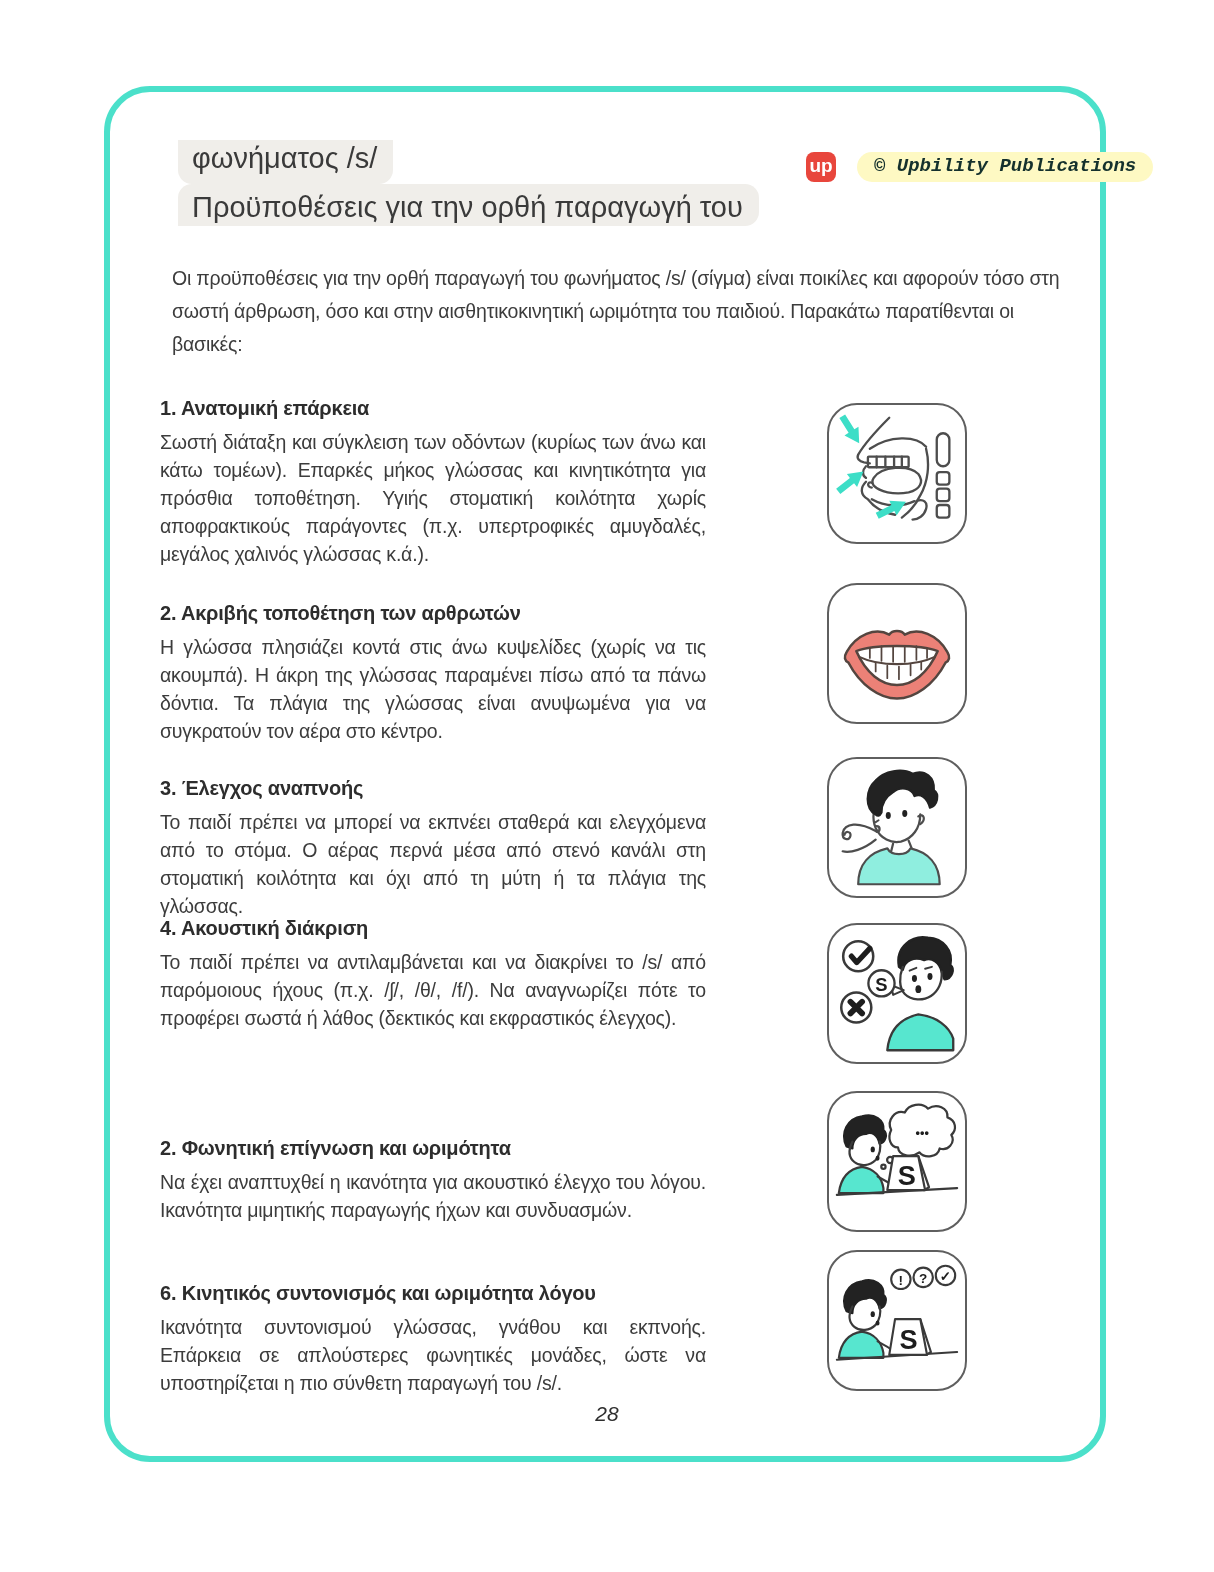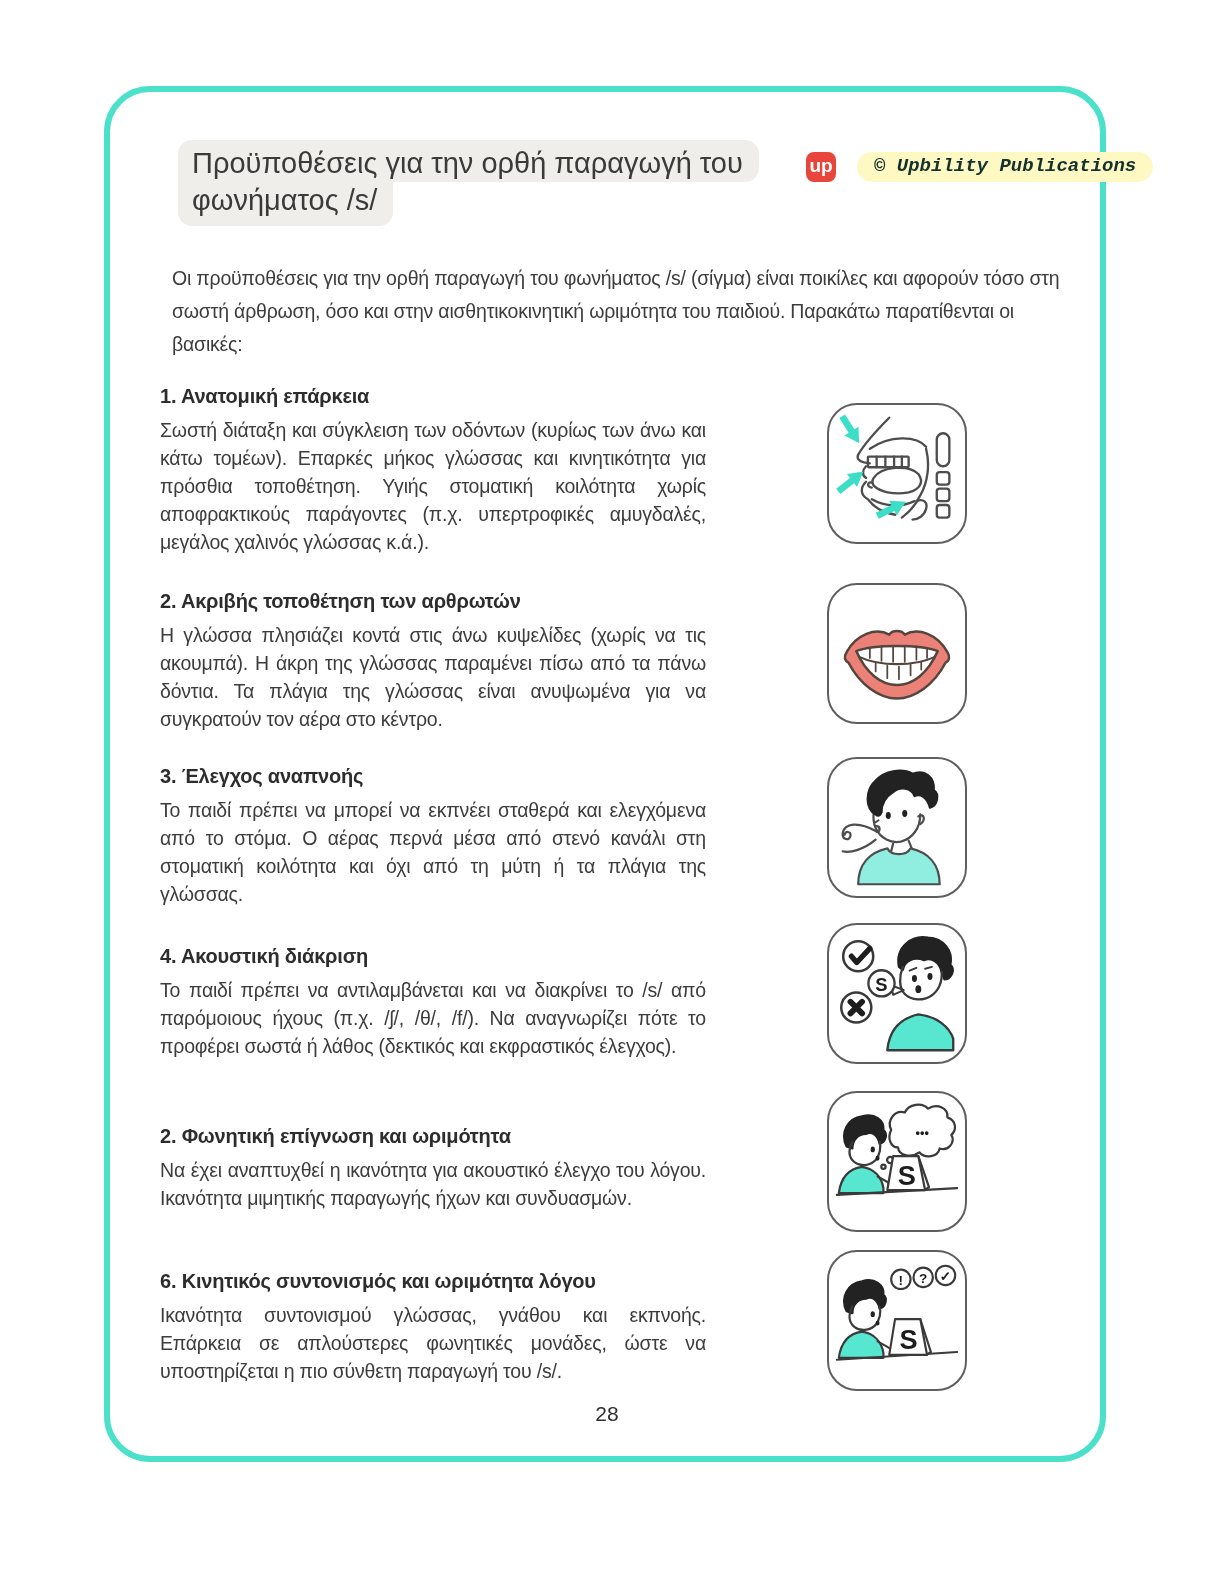--- a/index.html
+++ b/index.html
@@ -18,43 +18,43 @@
   .logo-badge{width:30px;height:30px;background:#E8463C;border-radius:8px;color:#fff;
               font-weight:bold;font-size:19px;display:flex;align-items:center;
               justify-content:center;padding-bottom:2px;box-sizing:border-box;}
   .logo-pill{background:#fef9c3;border-radius:16px;padding:3px 17px 5px;
              font-style:italic;font-weight:bold;font-size:19px;color:#15312d;font-family:Liberation Mono, monospace;}
   
   .intro{position:absolute;left:160px;top:250px;width:905px;margin:12px;
          font-size:19.5px;line-height:33px;letter-spacing:-0.2px;}
   
   .section{position:absolute;left:160px;width:546px;}
-  .section h3{margin:0 0 7px 0;font-size:20px;line-height:26px;color:#2d2d2d;letter-spacing:-0.2px;}
+  .section h3{margin:12px 0 7px 0;font-size:20px;line-height:26px;color:#2d2d2d;letter-spacing:-0.2px;}
   .section p{margin:0;font-size:19.5px;line-height:28px;text-align:justify;letter-spacing:-0.2px;}
-  .sec1{top:383px}.sec2{top:588px}.sec3{top:763px}.sec4{top:943px}.sec5{top:1123px}.sec6{top:1268px}
+  .sec1{top:383px}.sec2{top:588px}.sec3{top:763px}.sec4{top:903px}.sec5{top:1123px}.sec6{top:1268px}
   
   .fig{position:absolute;left:827px;width:140px;height:141px;background:#fff;
        border:2px solid #5f5f5f;border-radius:30px;box-sizing:border-box;
        display:flex;align-items:center;justify-content:center;}
   .fig svg{width:128px;height:128px;}
   .fig1{top:403px}.fig2{top:583px}.fig3{top:757px}.fig4{top:923px}.fig5{top:1091px}.fig6{top:1250px}
   
   .page-number{position:absolute;left:557px;top:1402px;width:100px;text-align:center;
-               font-size:21px;color:#2e2e2e;}
+               font-style:italic;font-size:21px;color:#2e2e2e;}
   svg text{font-family:"Liberation Sans",sans-serif;}
 </style>
 </head>
 <body>
 
 <div class="page">
   <div class="frame"></div>
 
   <div class="title-block">
+    <span class="title-line l2">φωνήματος /s/</span>
     <span class="title-line">Προϋποθέσεις για την ορθή παραγωγή του</span>
-    <span class="title-line l2">φωνήματος /s/</span>
   </div>
 
   <div class="logo">
     <span class="logo-badge">up</span>
     <span class="logo-pill">© Upbility Publications</span>
   </div>
 
   <p class="intro">Οι προϋποθέσεις για την ορθή παραγωγή του φωνήματος /s/ (σίγμα) είναι ποικίλες και αφορούν τόσο στη σωστή άρθρωση, όσο και στην αισθητικοκινητική ωριμότητα του παιδιού. Παρακάτω παρατίθενται οι βασικές:</p>
 
   <div class="section sec1">

